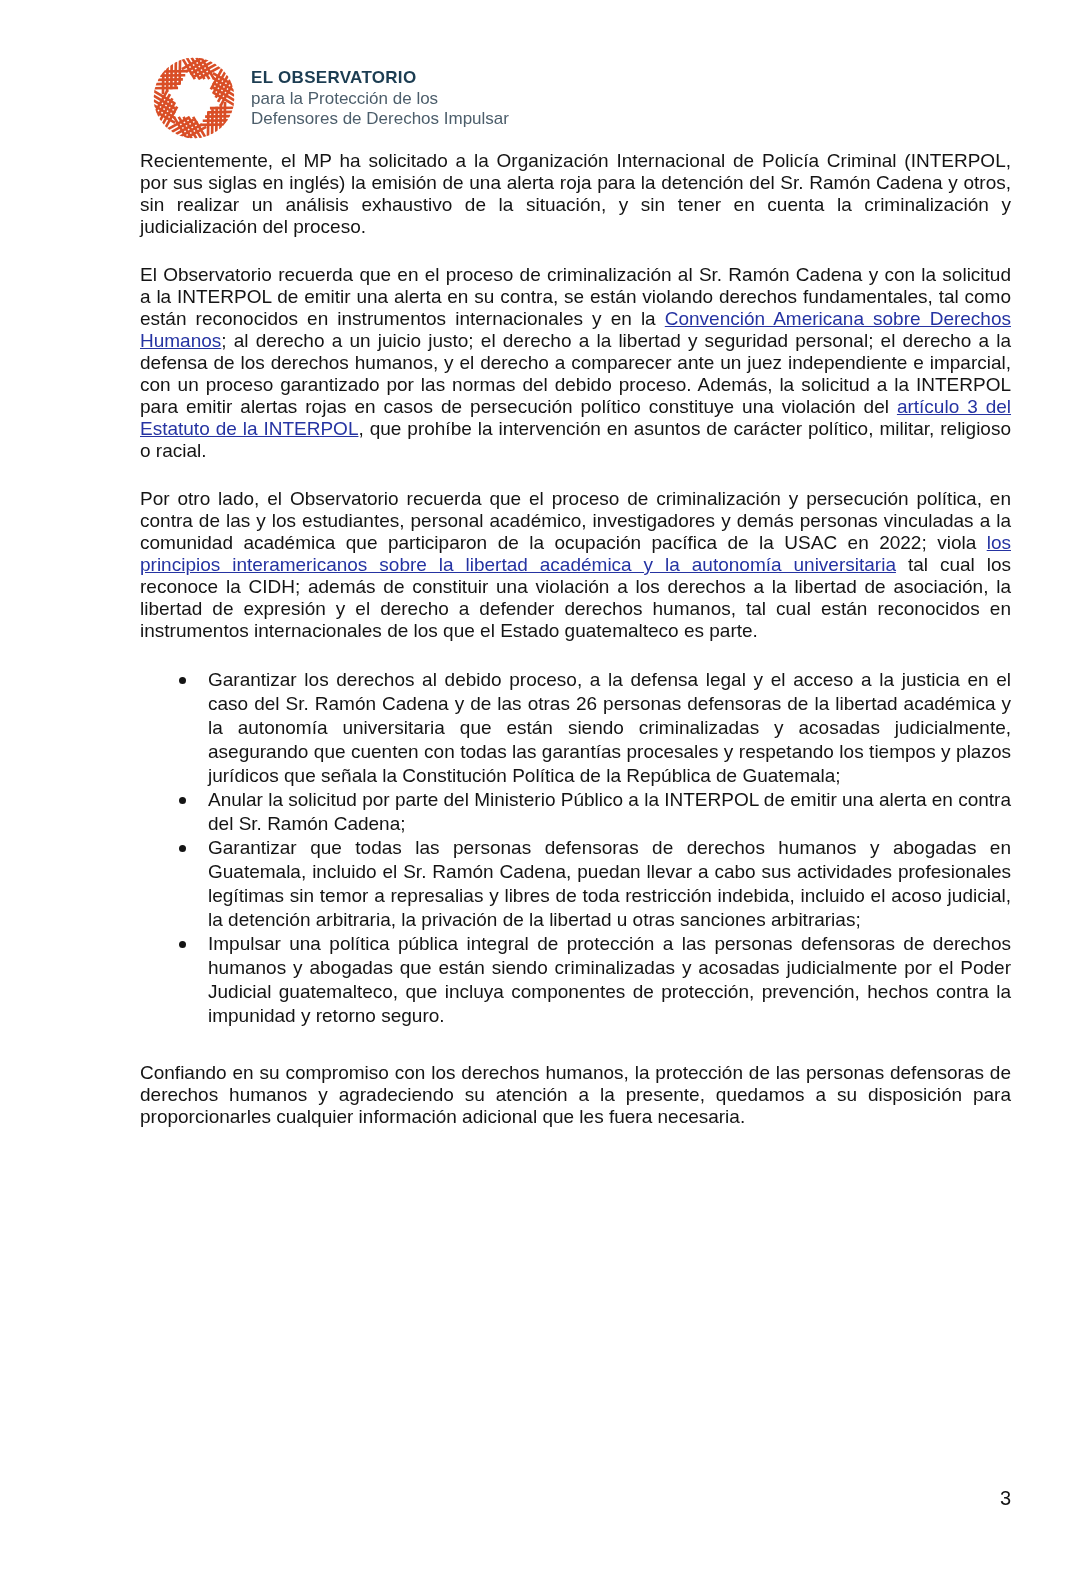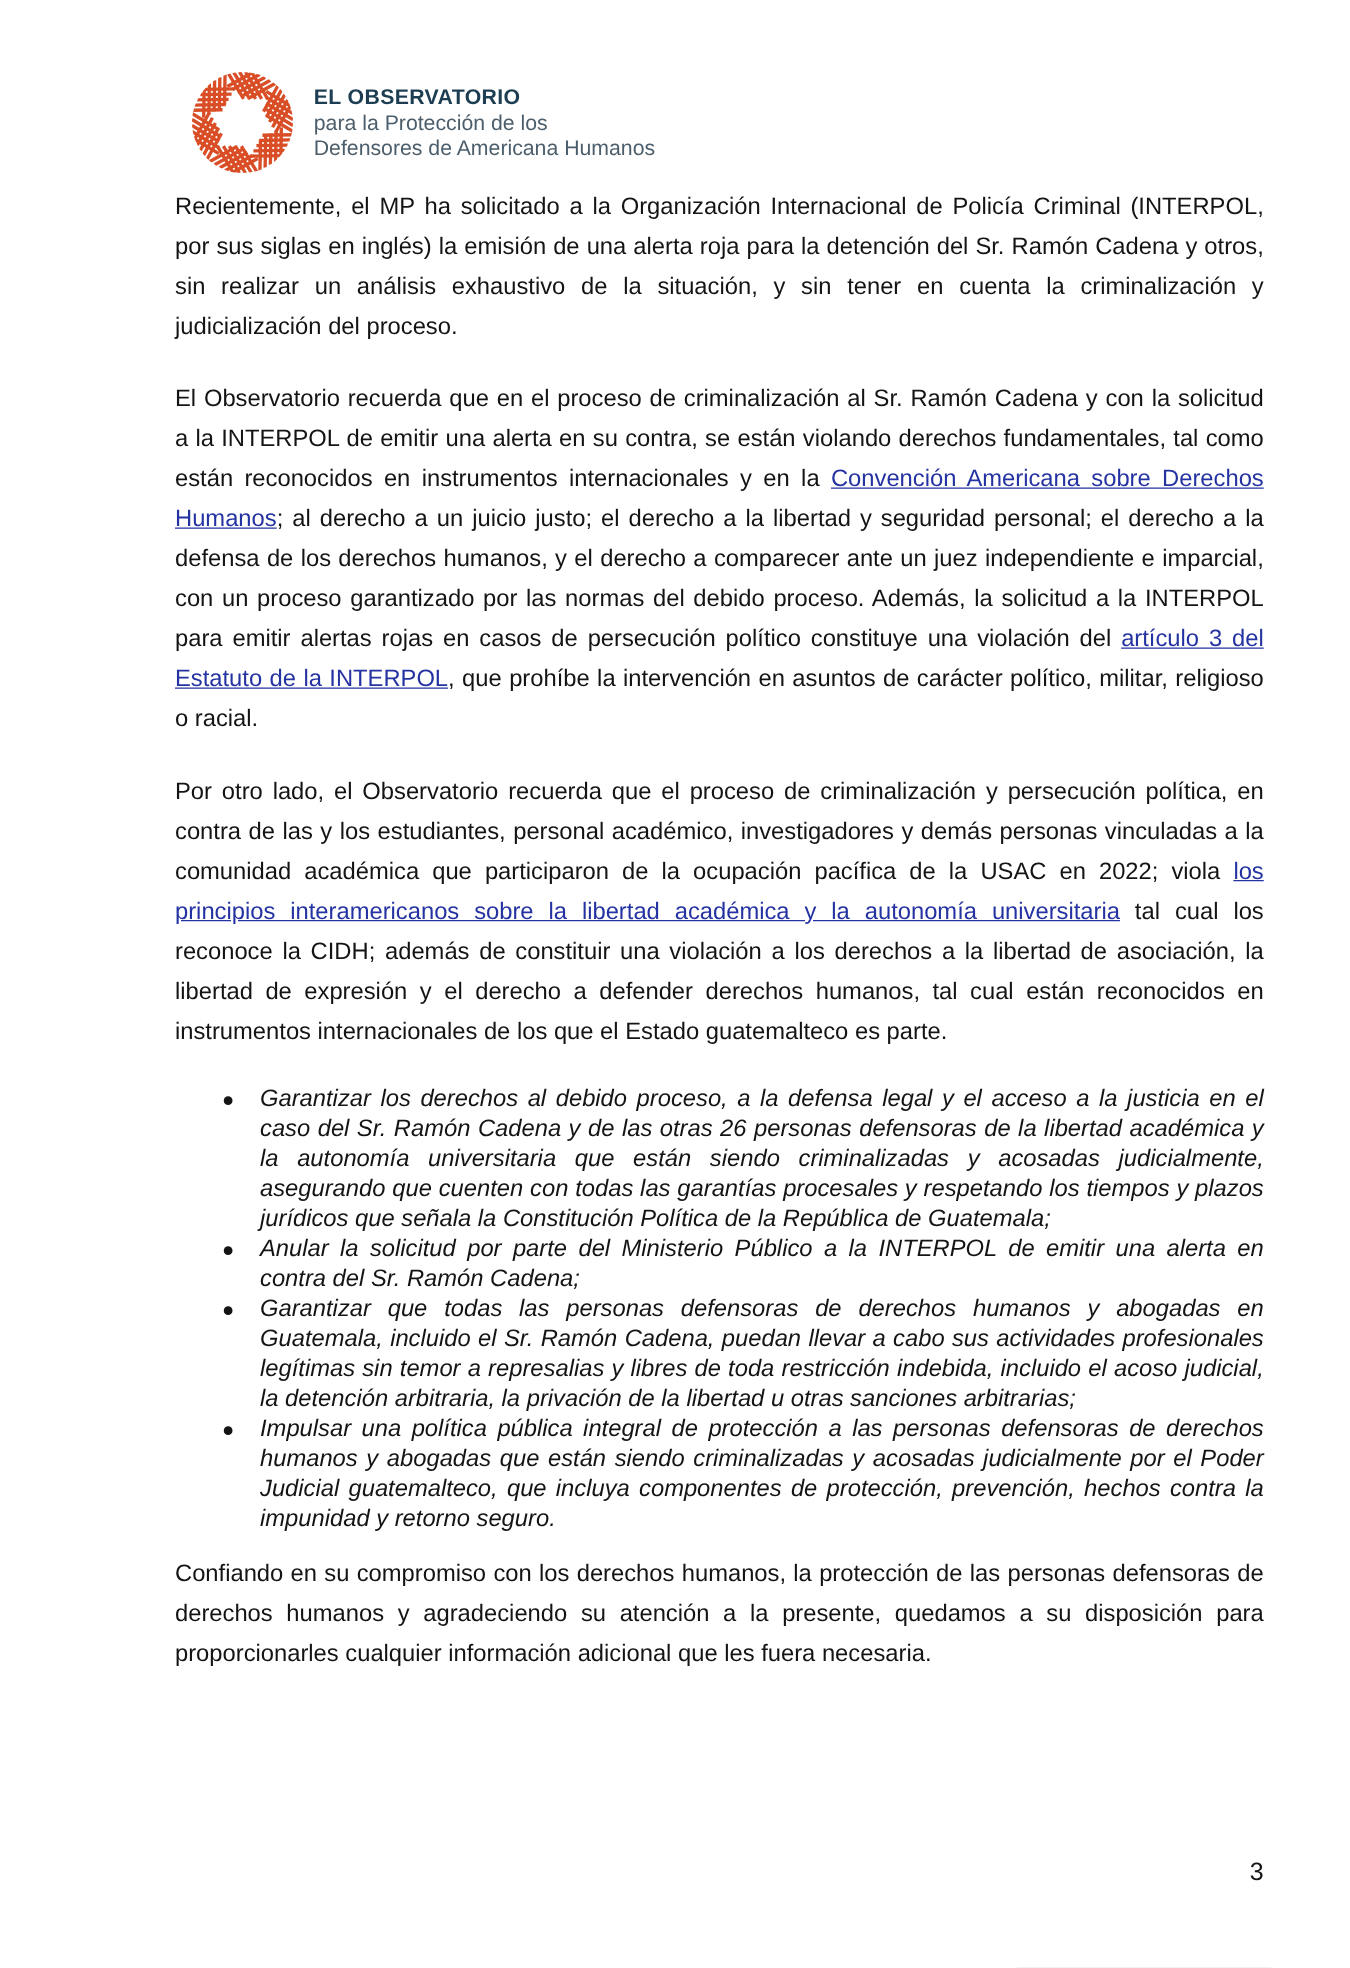--- a/index.html
+++ b/index.html
@@ -41,33 +41,32 @@
   
   .content {
     position: absolute;
     left: 140px;
     top: 150px;
     width: 871px;
   }
   .para {
     margin: 0 0 26px 0;
     font-size: 19px;
-    line-height: 32px;
+    line-height: 22px;
     text-align: justify;
   }
   .inline-link {
     color: #2533a2;
     text-decoration: underline;
     cursor: pointer;
   }
   .requests-list {
     list-style: none;
-    margin: 20px 0 16px 0;
+    margin: 20px 0 34px 0;
     padding: 0;
-    font-style: italic;
   }
   .requests-list li {
     position: relative;
     padding-left: 68px;
     font-size: 19px;
     line-height: 24px;
     text-align: justify;
   }
   .requests-list li::before {
     content: "";
@@ -188,21 +187,21 @@
               <line x1="47.2" y1="3" x2="32.2" y2="28"></line>
               <line x1="52.8" y1="3" x2="37.8" y2="28"></line>
               <line x1="58.4" y1="3" x2="43.4" y2="28"></line>
             </g>
           </g>
       </svg>
     </span>
     <div class="logo-text">
       <div class="logo-title">EL OBSERVATORIO</div>
       <div class="logo-tagline">para la Protección de los</div>
-      <div class="logo-tagline">Defensores de Americana Humanos</div>
+      <div class="logo-tagline">Defensores de Derechos Impulsar</div>
     </div>
   </div>
 
   <div class="content">
     <div>
         <p class="para">Recientemente, el MP ha solicitado a la Organización Internacional de Policía Criminal (INTERPOL, por sus siglas en inglés) la emisión de una alerta roja para la detención del Sr. Ramón Cadena y otros, sin realizar un análisis exhaustivo de la situación, y sin tener en cuenta la criminalización y judicialización del proceso.</p>
         <p class="para">El Observatorio recuerda que en el proceso de criminalización al Sr. Ramón Cadena y con la solicitud a la INTERPOL de emitir una alerta en su contra, se están violando derechos fundamentales, tal como están reconocidos en instrumentos internacionales y en la <a class="inline-link" href="#">Convención Americana sobre Derechos Humanos</a>; al derecho a un juicio justo; el derecho a la libertad y seguridad personal; el derecho a la defensa de los derechos humanos, y el derecho a comparecer ante un juez independiente e imparcial, con un proceso garantizado por las normas del debido proceso. Además, la solicitud a la INTERPOL para emitir alertas rojas en casos de persecución político constituye una violación del <a class="inline-link" href="#">artículo 3 del Estatuto de la INTERPOL</a>, que prohíbe la intervención en asuntos de carácter político, militar, religioso o racial.</p>
         <p class="para">Por otro lado, el Observatorio recuerda que el proceso de criminalización y persecución política, en contra de las y los estudiantes, personal académico, investigadores y demás personas vinculadas a la comunidad académica que participaron de la ocupación pacífica de la USAC en 2022; viola <a class="inline-link" href="#">los principios interamericanos sobre la libertad académica y la autonomía universitaria</a> tal cual los reconoce la CIDH; además de constituir una violación a los derechos a la libertad de asociación, la libertad de expresión y el derecho a defender derechos humanos, tal cual están reconocidos en instrumentos internacionales de los que el Estado guatemalteco es parte.</p>
       </div>
     <ul class="requests-list">

